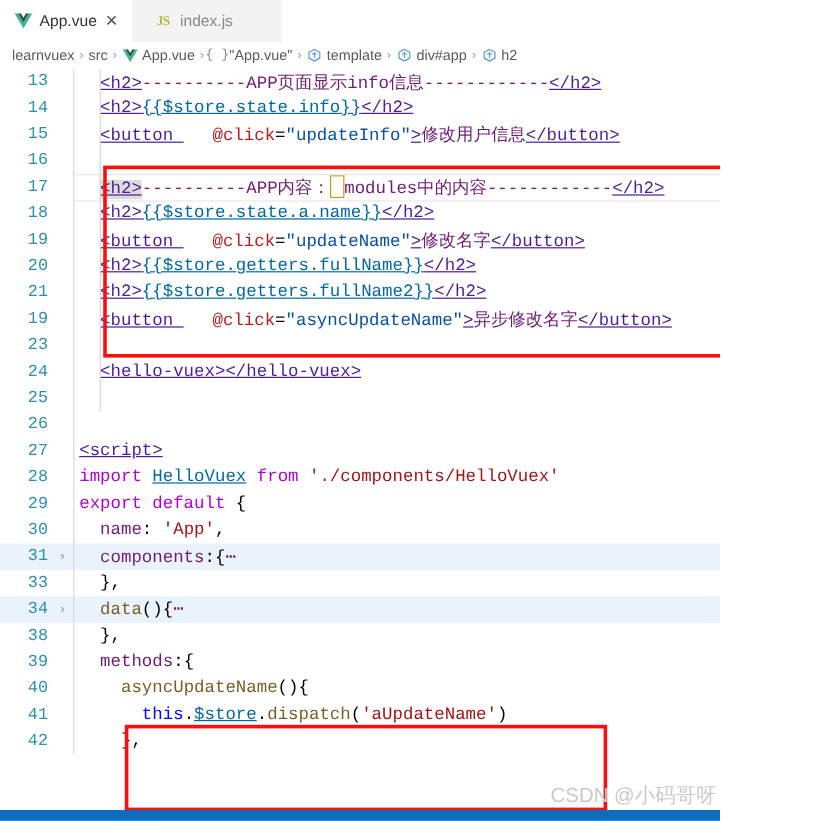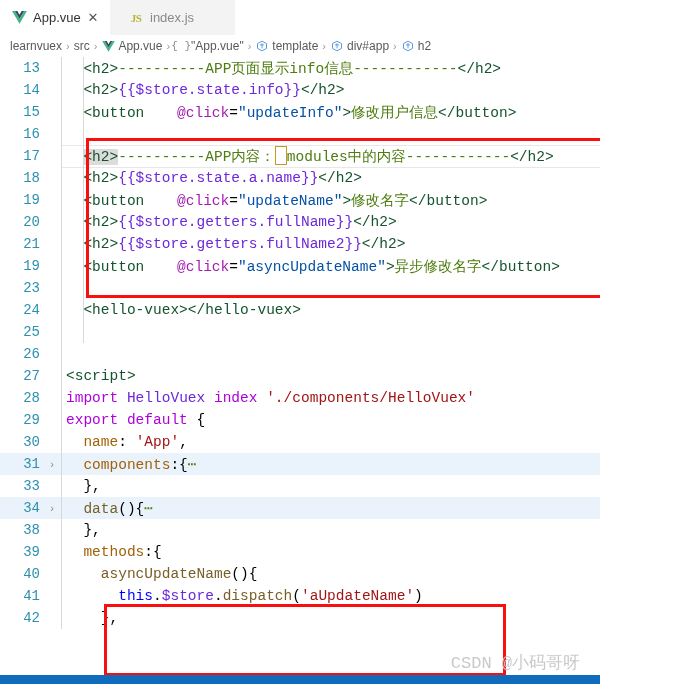--- a/index.html
+++ b/index.html
@@ -172,29 +172,29 @@
     background: #d8d8d8;
   }
   
   .indent-guide {
     position: absolute;
     width: 1px;
     background: #d8d8d8;
   }
 
   
-  .t-tag    { color: #14532d; }
-  .t-attr   { color: #a21caf; padding-left: 24px; }
+  .t-tag    { color: #4c1d95; text-decoration: underline; }
+  .t-attr   { color: #b91c1c; padding-left: 24px; }
   .t-str    { color: #0451a5; }
   .t-jsstr  { color: #a31515; }
   .t-punct  { color: #000000; }
-  .t-text   { color: #4d7c0f; }
+  .t-text   { color: #701a75; }
   .t-kw     { color: #af00db; }
-  .t-var    { color: #6d28d9; }
-  .t-prop   { color: #a16207; }
+  .t-var    { color: #0369a1; text-decoration: underline; }
+  .t-prop   { color: #701a75; }
   .t-method { color: #795e26; }
   .t-plain  { color: #000000; }
   .t-this   { color: #0000ff; }
 
   
   .brkt {
     background: #dcdcdc;
     border-radius: 1px;
   }
   
@@ -219,25 +219,25 @@
     position: absolute;
     border: 3px solid #fa0f0f;
     box-sizing: border-box;
     pointer-events: none;
     z-index: 5;
   }
 
   
   .watermark {
     position: absolute;
-    right: 20px;
+    right: 3px;
     bottom: 10px;
     font-size: 17px;
     color: #c9c9c9;
-    font-family: Liberation Mono, monospace;
+    font-family: Liberation Sans, sans-serif;
     white-space: nowrap;
     z-index: 6;
   }
 
   
   .statusbar {
     position: absolute;
     left: 0; right: 0; bottom: 0;
     height: 9px;
     background: #0f6cbd;
@@ -346,21 +346,21 @@
         <div class="line"><div class="gutter">18</div><div class="foldcol"></div><div class="codecol"><span class="t-plain">  </span><span class="t-tag">&lt;h2&gt;</span><span class="t-var">{{$store.state.a.name}}</span><span class="t-tag">&lt;/h2&gt;</span></div></div>
         <div class="line"><div class="gutter">19</div><div class="foldcol"></div><div class="codecol"><span class="t-plain">  </span><span class="t-tag">&lt;button </span><span class="t-attr">@click</span><span class="t-punct">=</span><span class="t-str">"updateName"</span><span class="t-tag">&gt;</span><span class="t-text">修改名字</span><span class="t-tag">&lt;/button&gt;</span></div></div>
         <div class="line"><div class="gutter">20</div><div class="foldcol"></div><div class="codecol"><span class="t-plain">  </span><span class="t-tag">&lt;h2&gt;</span><span class="t-var">{{$store.getters.fullName}}</span><span class="t-tag">&lt;/h2&gt;</span></div></div>
         <div class="line"><div class="gutter">21</div><div class="foldcol"></div><div class="codecol"><span class="t-plain">  </span><span class="t-tag">&lt;h2&gt;</span><span class="t-var">{{$store.getters.fullName2}}</span><span class="t-tag">&lt;/h2&gt;</span></div></div>
         <div class="line"><div class="gutter">19</div><div class="foldcol"></div><div class="codecol"><span class="t-plain">  </span><span class="t-tag">&lt;button </span><span class="t-attr">@click</span><span class="t-punct">=</span><span class="t-str">"asyncUpdateName"</span><span class="t-tag">&gt;</span><span class="t-text">异步修改名字</span><span class="t-tag">&lt;/button&gt;</span></div></div>
         <div class="line"><div class="gutter">23</div><div class="foldcol"></div><div class="codecol"></div></div>
         <div class="line"><div class="gutter">24</div><div class="foldcol"></div><div class="codecol"><span class="t-plain">  </span><span class="t-tag">&lt;hello-vuex&gt;&lt;/hello-vuex&gt;</span></div></div>
         <div class="line"><div class="gutter">25</div><div class="foldcol"></div></div>
         <div class="line"><div class="gutter">26</div><div class="foldcol"></div></div>
         <div class="line"><div class="gutter">27</div><div class="foldcol"></div><div class="codecol"><span class="t-tag">&lt;script&gt;</span></div></div>
-        <div class="line"><div class="gutter">28</div><div class="foldcol"></div><div class="codecol"><span class="t-kw">import </span><span class="t-var">HelloVuex</span><span class="t-kw"> index </span><span class="t-jsstr">'./components/HelloVuex'</span></div></div>
+        <div class="line"><div class="gutter">28</div><div class="foldcol"></div><div class="codecol"><span class="t-kw">import </span><span class="t-var">HelloVuex</span><span class="t-kw"> from </span><span class="t-jsstr">'./components/HelloVuex'</span></div></div>
         <div class="line"><div class="gutter">29</div><div class="foldcol"></div><div class="codecol"><span class="t-kw">export default </span><span class="t-punct">{</span></div></div>
         <div class="line"><div class="gutter">30</div><div class="foldcol"></div><div class="codecol"><span class="t-plain">  </span><span class="t-prop">name</span><span class="t-punct">: </span><span class="t-jsstr">'App'</span><span class="t-punct">,</span></div></div>
         <div class="line folded-bg"><div class="gutter">31</div><div class="foldcol">›</div><div class="codecol"><span class="t-plain">  </span><span class="t-prop">components</span><span class="t-punct">:{</span><span class="t-text">⋯</span></div></div>
         <div class="line"><div class="gutter">33</div><div class="foldcol"></div><div class="codecol"><span class="t-plain">  </span><span class="t-punct">},</span></div></div>
         <div class="line folded-bg"><div class="gutter">34</div><div class="foldcol">›</div><div class="codecol"><span class="t-plain">  </span><span class="t-method">data</span><span class="t-punct">(){</span><span class="t-text">⋯</span></div></div>
         <div class="line"><div class="gutter">38</div><div class="foldcol"></div><div class="codecol"><span class="t-plain">  </span><span class="t-punct">},</span></div></div>
         <div class="line"><div class="gutter">39</div><div class="foldcol"></div><div class="codecol"><span class="t-plain">  </span><span class="t-prop">methods</span><span class="t-punct">:{</span></div></div>
         <div class="line"><div class="gutter">40</div><div class="foldcol"></div><div class="codecol"><span class="t-plain">    </span><span class="t-method">asyncUpdateName</span><span class="t-punct">(){</span></div></div>
         <div class="line"><div class="gutter">41</div><div class="foldcol"></div><div class="codecol"><span class="t-plain">      </span><span class="t-this">this</span><span class="t-punct">.</span><span class="t-var">$store</span><span class="t-punct">.</span><span class="t-method">dispatch</span><span class="t-punct">(</span><span class="t-jsstr">'aUpdateName'</span><span class="t-punct">)</span></div></div>
         <div class="line"><div class="gutter">42</div><div class="foldcol"></div><div class="codecol"><span class="t-plain">    </span><span class="t-punct">},</span></div></div>

